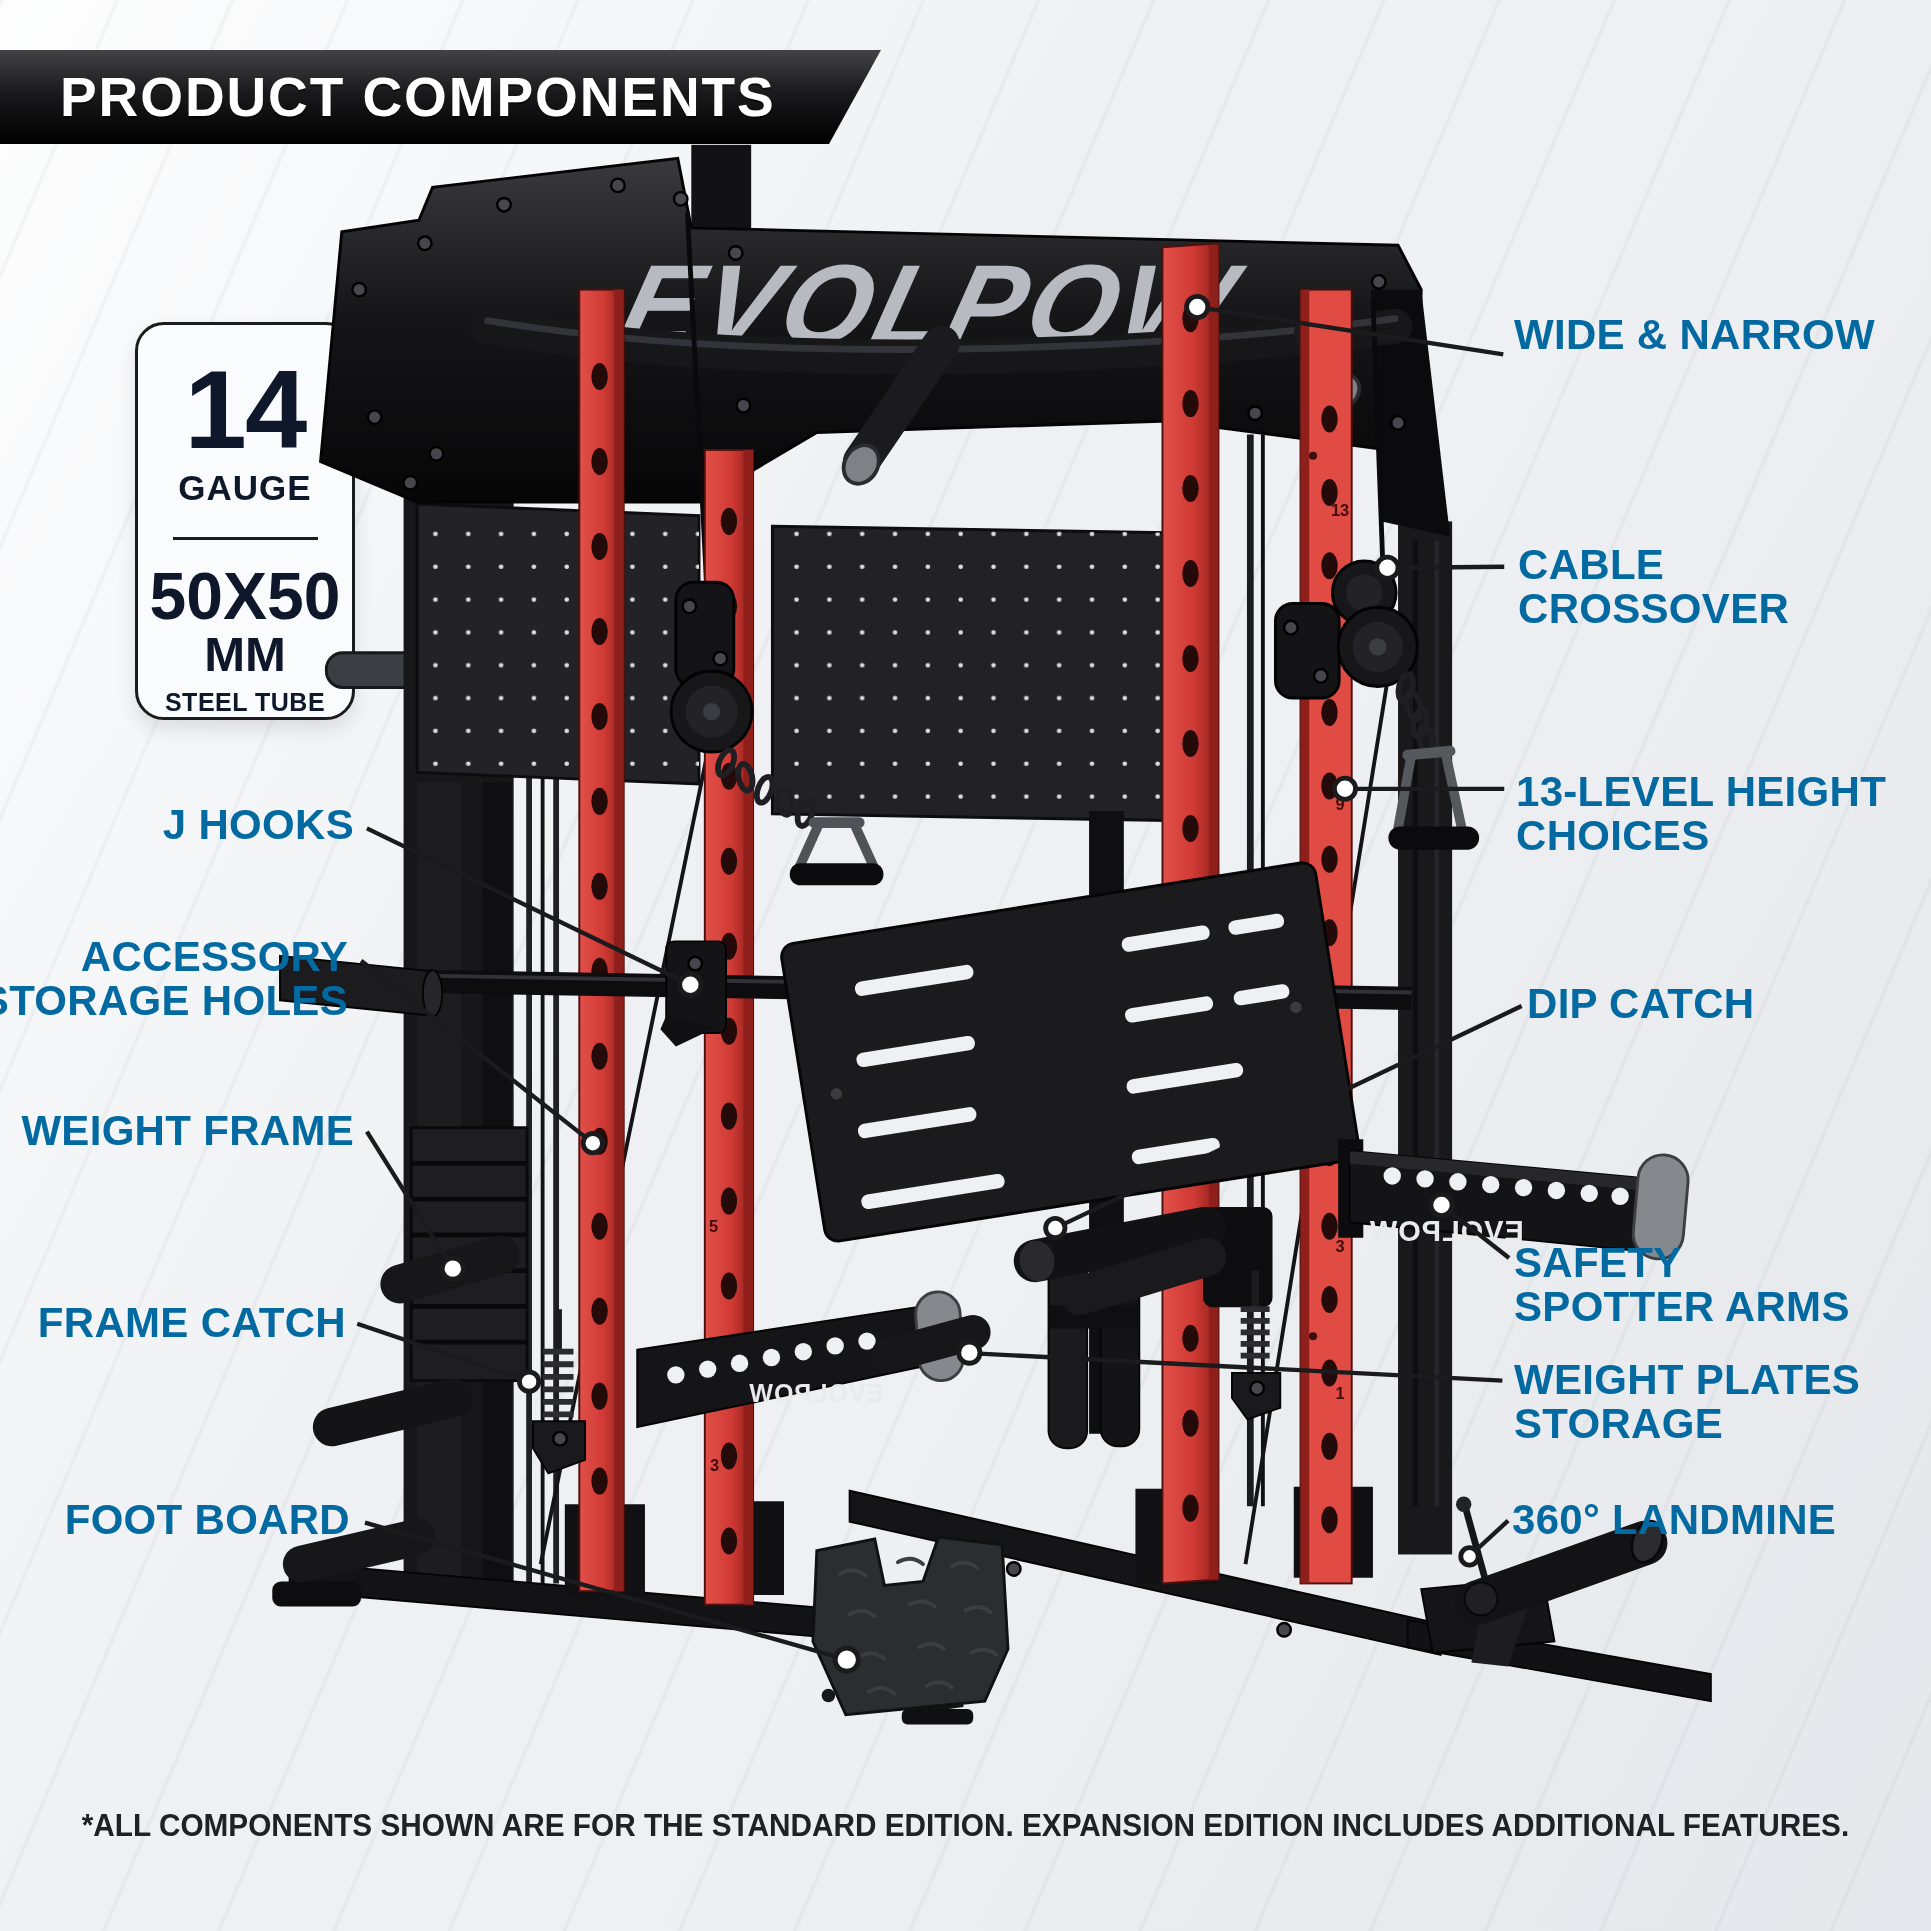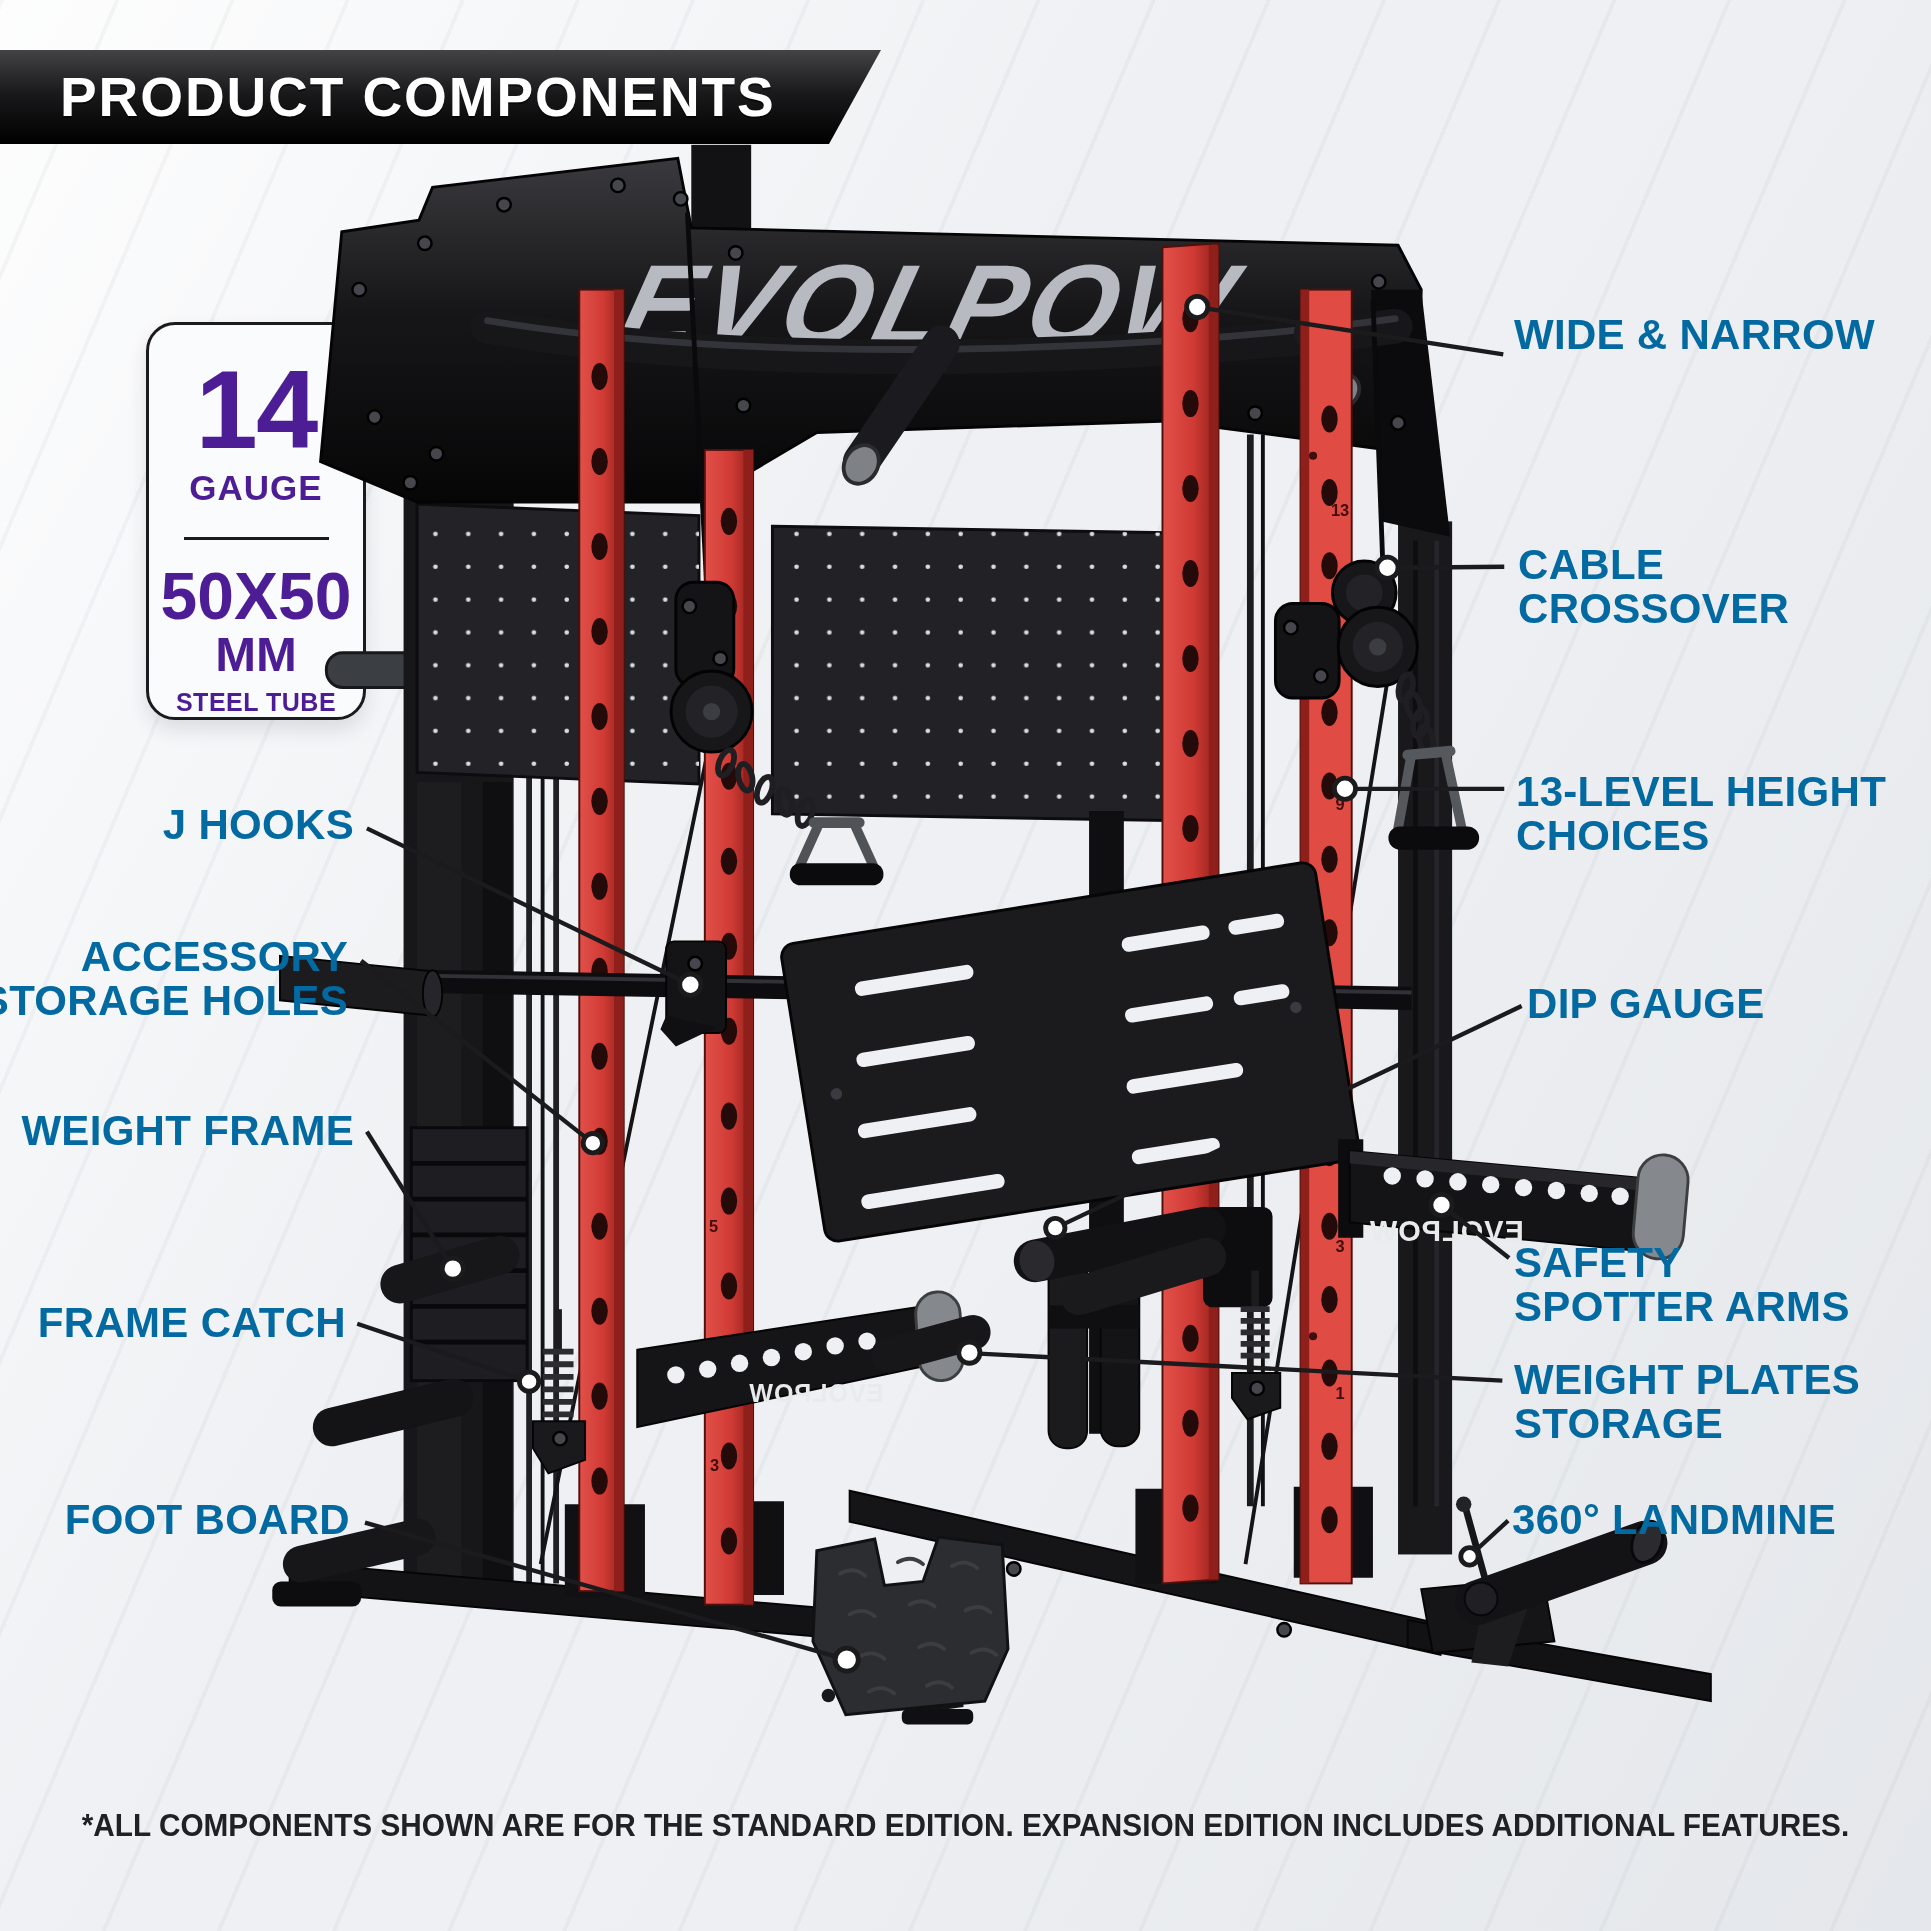--- a/index.html
+++ b/index.html
@@ -21,25 +21,25 @@
     clip-path:polygon(0 0,100% 0,calc(100% - 52px) 100%,0 100%);
     display:flex;align-items:center;
     box-shadow:0 5.8px 13.5px rgba(0,0,0,0.25);
   }
   .banner-title{
     color:#fff;font-size:55px;font-weight:800;letter-spacing:1.9px;
     padding-left:60px;white-space:nowrap;
     text-shadow:0 1.9px 0 rgba(0,0,0,0.6);
   }
   .badge{
-    position:absolute;left:146px;top:322px;width:214px;height:392px;
+    position:absolute;left:135px;top:322px;width:214px;height:392px;
     background:#fafbfd;border:3.9px solid #1b1b1d;border-radius:29px;
     box-shadow:0 9.7px 19.3px rgba(40,45,55,0.12);
     display:flex;flex-direction:column;align-items:center;text-align:right;
-    color:#4c1d95;
+    color:#0f172a;
   }
   .badge .b14{font-size:112px;font-weight:800;line-height:1;margin-top:29px;letter-spacing:-1.9px;}
   .badge .bgauge{font-size:35px;font-weight:700;letter-spacing:1px;margin-top:1.9px;}
   .badge .bline{width:145px;border-top:3.9px solid #1b1b1d;margin:29px 0 23px 0;}
   .badge .bsize{font-size:66px;font-weight:700;line-height:1.02;}
   .badge .bunit{font-size:49px;font-weight:800;line-height:1.02;}
   .badge .btube{font-size:25px;font-weight:800;margin-top:7.7px;letter-spacing:0.5px;}
   .machine-svg{position:absolute;left:0;top:0;width:1931px;height:1931px;}
   .callout{
     position:absolute;color:#0369a1;font-size:42px;font-weight:700;
@@ -506,21 +506,21 @@
 </div>
 <div class="callout right" style="top:543px;left:1518px;">
   <div>CABLE</div>
   <div>CROSSOVER</div>
 </div>
 <div class="callout right" style="top:770px;left:1516px;">
   <div>13-LEVEL HEIGHT</div>
   <div>CHOICES</div>
 </div>
 <div class="callout right" style="top:982px;left:1527px;">
-  <div>DIP GAUGE</div>
+  <div>DIP CATCH</div>
 </div>
 <div class="callout right" style="top:1241px;left:1514px;">
   <div>SAFETY</div>
   <div>SPOTTER ARMS</div>
 </div>
 <div class="callout right" style="top:1358px;left:1514px;">
   <div>WEIGHT PLATES</div>
   <div>STORAGE</div>
 </div>
 <div class="callout right" style="top:1498px;left:1512px;">

